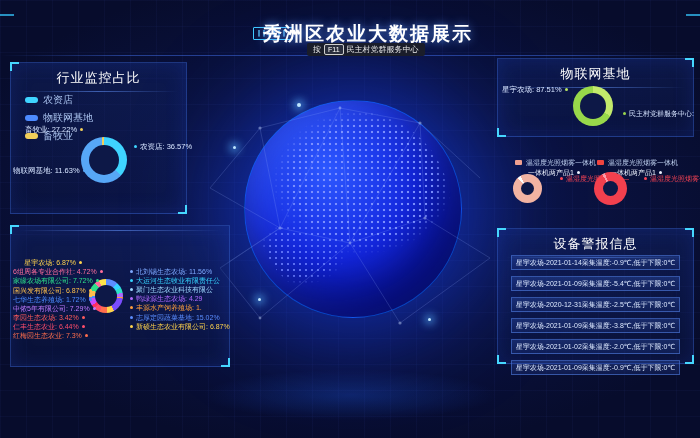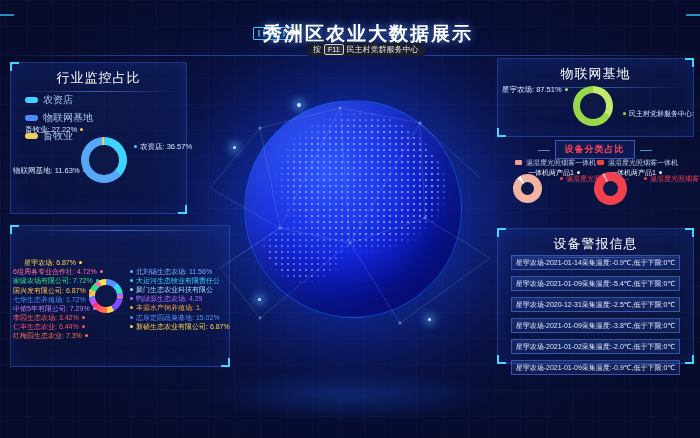--- a/index.html
+++ b/index.html
@@ -178,21 +178,20 @@
     <span class="cnr tr"></span>
       <span class="cnr bl"></span>
     <div class="ptitle">物联网基地</div>
     <div class="pline"></div>
     <div class="donut" style="left: 75px; top: 27px; width: 40px; height: 40px; --hole: 7px; background: conic-gradient(rgb(195, 234, 107) 0deg, rgb(195, 234, 107) 119.988deg, rgb(152, 216, 74) 119.988deg, rgb(152, 216, 74) 360deg);"></div>
     <div class="lbl" style="left:4px;top:26px;width:60px;text-align:right"><span>星宇农场: 87.51%</span><span class="dot" style="background: rgb(184, 229, 99);"></span></div>
     <div class="lbl sm" style="left:122px;top:50px"><span class="dot" style="background: rgb(154, 216, 78);"></span><span>民主村党群服务中心:</span></div>
   </div>
 
   <div style="position:absolute;left:497px;top:140px;width:195px;height:85px">
-    <div class="pill">设备分类占比</div>
     <span class="sw2" style="left: 18px; top: 20px; background: rgb(240, 160, 144);"></span>
     <div class="lbl sm" style="left:29px;top:18px;color:#c4d6f5">温湿度光照烟雾一体机</div>
     <div class="lbl sm" style="left:31px;top:28px;color:#eef3ff"><span>一体机两产品1</span><span class="dot"></span></div>
     <div class="donut" style="left: 16px; top: 34px; width: 29px; height: 29px; --hole: 8px; background: conic-gradient(from -30deg, rgb(242, 179, 162) 0deg, rgb(242, 179, 162) 345.6deg, rgb(255, 255, 255) 345.6deg, rgb(255, 255, 255) 360deg);"></div>
     <div class="lbl sm" style="left: 60px; top: 34px; color: rgb(255, 69, 86);"><span class="dot"></span><span>温湿度光照烟雾一—</span></div>
     <span class="sw2" style="left: 100px; top: 20px; background: rgb(240, 68, 63);"></span>
     <div class="lbl sm" style="left:111px;top:18px;color:#c4d6f5">温湿度光照烟雾一体机</div>
     <div class="lbl sm" style="left:113px;top:28px;color:#eef3ff"><span>一体机两产品1</span><span class="dot"></span></div>
     <div class="donut" style="left: 97px; top: 32px; width: 33px; height: 33px; --hole: 9px; background: conic-gradient(from -20deg, rgb(242, 64, 78) 0deg, rgb(242, 64, 78) 349.2deg, rgb(255, 154, 168) 349.2deg, rgb(255, 154, 168) 360deg);"></div>
     <div class="lbl sm" style="left: 144px; top: 34px; color: rgb(255, 69, 86);"><span class="dot"></span><span>温湿度光照烟雾一—</span></div>

